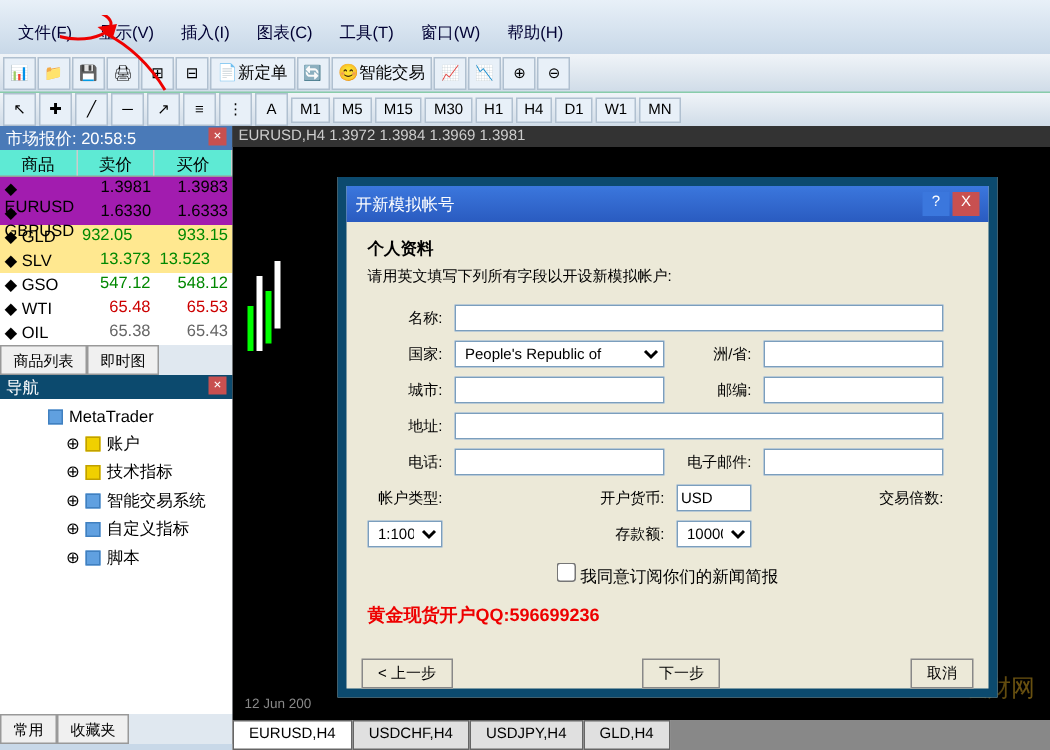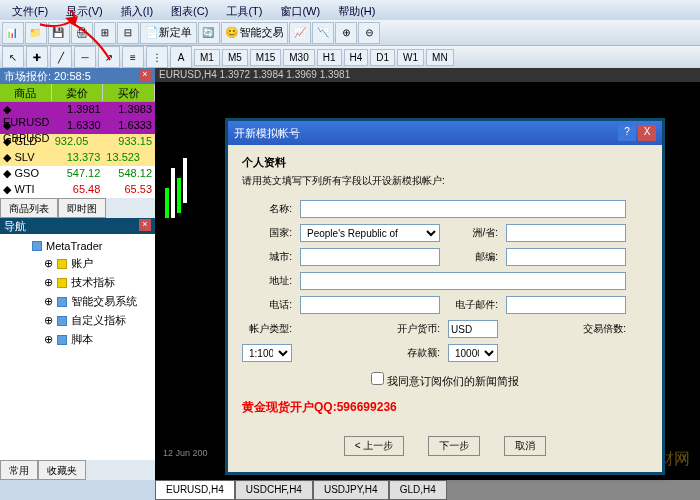--- a/index.html
+++ b/index.html
@@ -1,30 +1,30 @@
 <!DOCTYPE html>
 <html><head>
 <meta charset="utf-8">
 <style>
 *{box-sizing:border-box;margin:0;padding:0;font-family:"Microsoft YaHei",SimSun,sans-serif;font-size:11px}
 body{width:700px;height:500px;background:#c8d8e8;overflow:hidden;position:relative}
-.menubar{height:20px;background:linear-gradient(#e8f0f8,#c8d8e8);display:flex;padding:2px 4px;gap:2px}
+.menubar{height:36px;background:linear-gradient(#e8f0f8,#c8d8e8);display:flex;padding:12px 4px;gap:2px}
 .menubar span{padding:2px 8px;color:#003;cursor:pointer}
 .file-menu{position:relative}
 .red-arrow{position:absolute;left:40px;top:10px;z-index:100;pointer-events:none}
 .red-arrow svg{width:80px;height:60px}
 .toolbar{height:26px;background:linear-gradient(#f0f4f8,#d0dce8);display:flex;align-items:center;padding:2px;gap:1px;border-bottom:1px solid #8ca}
 .tb{width:22px;height:22px;background:#e8f0f8;border:1px solid #b0c0d0;display:flex;align-items:center;justify-content:center;font-size:10px}
 .tb-txt{padding:0 4px;height:22px;display:flex;align-items:center;border:1px solid #b0c0d0;background:#e8f0f8}
 .tf-row{height:22px;background:linear-gradient(#f0f4f8,#d0dce8);display:flex;align-items:center;padding:2px;gap:2px}
 .tf{padding:2px 5px;border:1px solid #b0c0d0;background:#e8f0f8;font-size:10px}
 .main{display:flex;height:calc(100% - 88px)}
 .left{width:155px;display:flex;flex-direction:column;background:#fff}
 .mkt-hdr{height:16px;background:#4a7ab8;color:#fff;font-size:10px;padding:1px 4px;display:flex;justify-content:space-between}
-.mkt-cols{display:flex;background:#84cc16;height:18px;border-bottom:1px solid #999}
+.mkt-cols{display:flex;background:#5eead4;height:18px;border-bottom:1px solid #999}
 .mkt-cols div{flex:1;padding:2px;border-right:1px solid #ccc;text-align:center}
 .mkt-row{display:flex;height:16px;font-size:10px}
 .mkt-row div{flex:1;padding:1px 3px}
 .sym{color:#000}
 .pink{background:#a21caf}
 .yel{background:#ffe890}
 .green{color:#008800}
 .red{color:#cc0000}
 .gray{color:#666}
 .tabs-sm{display:flex;background:#e0e8f0;height:20px}
@@ -32,34 +32,34 @@
 .nav-hdr{height:16px;background:#0c4a6e;color:#fff;padding:1px 4px;display:flex;justify-content:space-between;font-size:10px}
 .nav-tree{background:#fff;flex:1;padding:4px;font-size:10px}
 .nav-item{padding:2px 0 2px 14px;display:flex;align-items:center;gap:4px}
 .nav-item::before{content:'';width:10px;height:10px;display:inline-block}
 .ico-y{background:#f0d000;border:1px solid #c0a000}
 .ico-b{background:#60a0e0;border:1px solid #4080c0}
 .chart{flex:1;background:#000;position:relative}
 .chart-hdr{height:14px;background:#333;color:#ccc;font-size:10px;padding:1px 4px}
 .candles{position:absolute;left:10px;top:80px}
 .candle{position:absolute;width:4px;background:#0f0}
-.dialog{position:absolute;left:225px;top:118px;width:440px;background:#ece9d8;border:3px solid #0c4a6e;box-shadow:2px 2px 6px rgba(0,0,0,0.4);z-index:50}
+.dialog{position:absolute;left:225px;top:118px;width:440px;background:#ece9d8;border:6px solid #0c4a6e;box-shadow:2px 2px 6px rgba(0,0,0,0.4);z-index:50}
 .dlg-title{height:24px;background:linear-gradient(#3b77dd,#2a5bc0);color:#fff;padding:3px 6px;display:flex;justify-content:space-between;align-items:center}
 .dlg-ctrls{display:flex;gap:2px}
 .dlg-ctrls span{width:18px;height:16px;background:#c85050;color:#fff;text-align:center;line-height:14px;font-size:10px}
 .dlg-body{padding:10px 14px}
 .dlg-sec{font-weight:bold;margin-bottom:4px}
 .dlg-note{font-size:10px;margin-bottom:12px}
 .frm{display:grid;grid-template-columns:50px 140px 50px 120px;gap:6px 8px;align-items:center}
 .frm label{text-align:right;font-size:10px}
 .frm input,.frm select{height:18px;border:1px solid #7b9ebd;font-size:10px;padding:0 2px;background:#fff}
 .full{grid-column:2/5}
 .chk-row{margin:10px 0;text-align:center;font-size:10px}
 .promo{color:#e00;font-size:12px;font-weight:bold;margin:6px 0}
-.dlg-foot{display:flex;justify-content:center;gap:24px;padding:4px 10px 16px}
+.dlg-foot{display:flex;justify-content:space-between;gap:24px;padding:4px 10px 0}
 .dlg-foot button{padding:2px 10px;font-size:10px;border:1px solid #888;background:#ece9d8}
 .chart-tabs{position:absolute;bottom:0;left:155px;right:0;height:20px;background:#888;display:flex}
 .chart-tabs div{padding:3px 10px;border:1px solid #666;background:#e0e0e0;font-size:10px}
 .chart-tabs .active{background:#fff}
 .watermark{position:absolute;right:10px;bottom:30px;color:#d0a020;font-size:16px;opacity:0.5}
 .close-x{width:12px;height:12px;background:#c85050;color:#fff;text-align:center;line-height:10px;font-size:9px}
 </style>
 </head>
 <body>
 
@@ -154,20 +154,25 @@
         <div class="mkt-row ">
           <div class="sym">◆ GSO</div>
           <div class="green" style="text-align:right">547.12</div>
           <div class="green" style="text-align:right">548.12</div>
         </div>
         <div class="mkt-row ">
           <div class="sym">◆ WTI</div>
           <div class="red" style="text-align:right">65.48</div>
           <div class="red" style="text-align:right">65.53</div>
         </div>
+        <div class="mkt-row ">
+          <div class="sym">◆ OIL</div>
+          <div class="gray" style="text-align:right">65.38</div>
+          <div class="gray" style="text-align:right">65.43</div>
+        </div>
       </div>
     <div class="tabs-sm">
       <div>商品列表</div>
       <div>即时图</div>
     </div>
     <div class="nav-hdr">
       <span>导航</span>
       <span class="close-x">×</span>
     </div>
     <div class="nav-tree">

